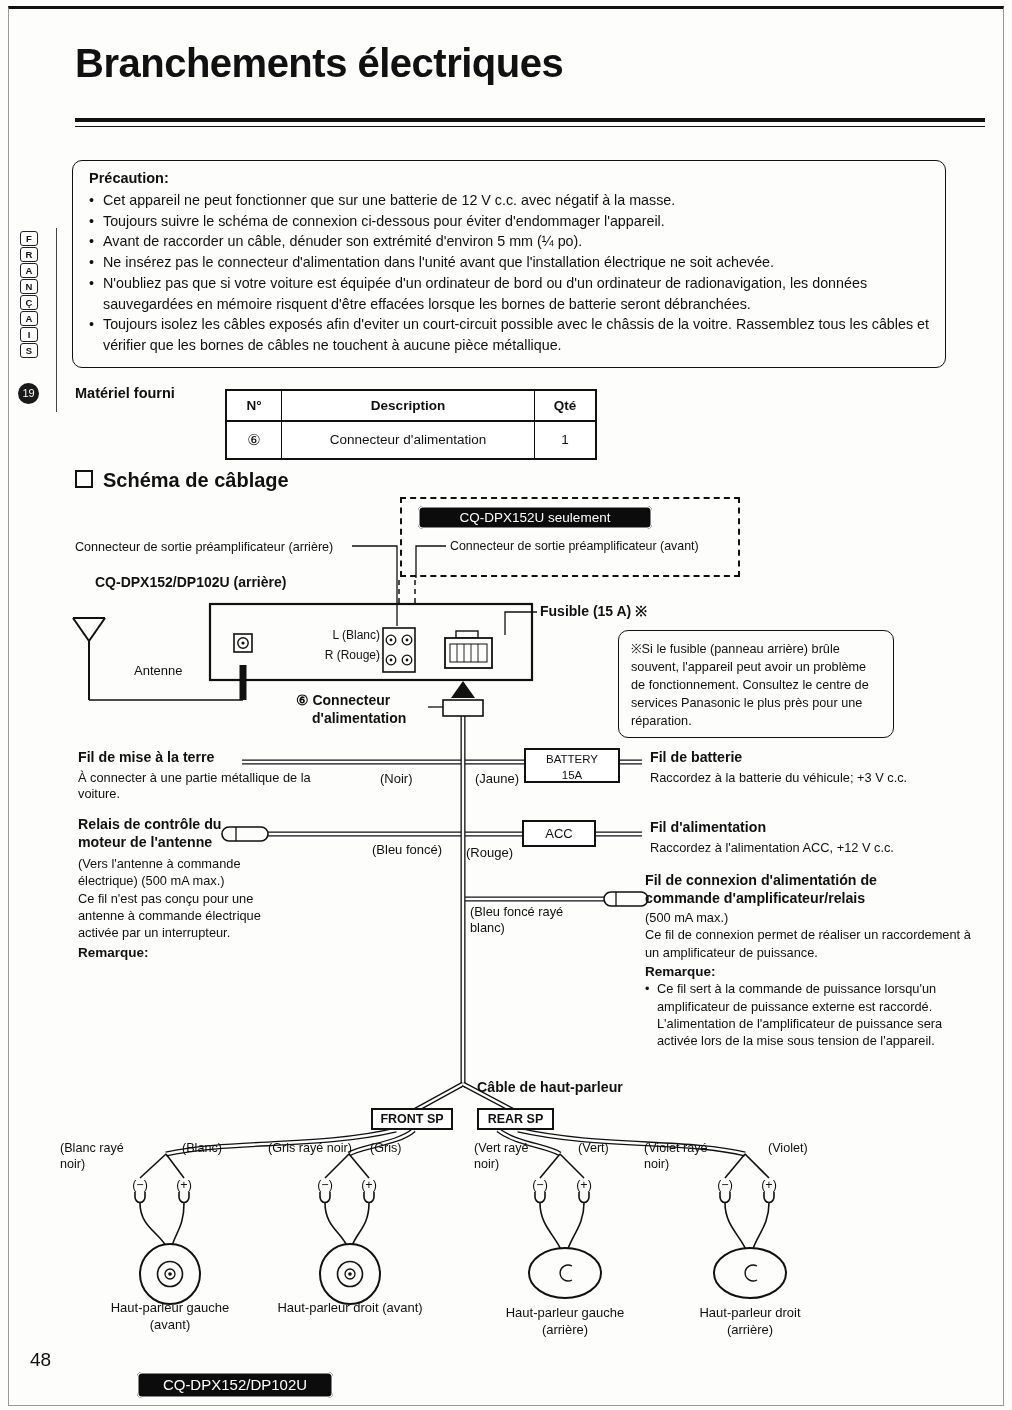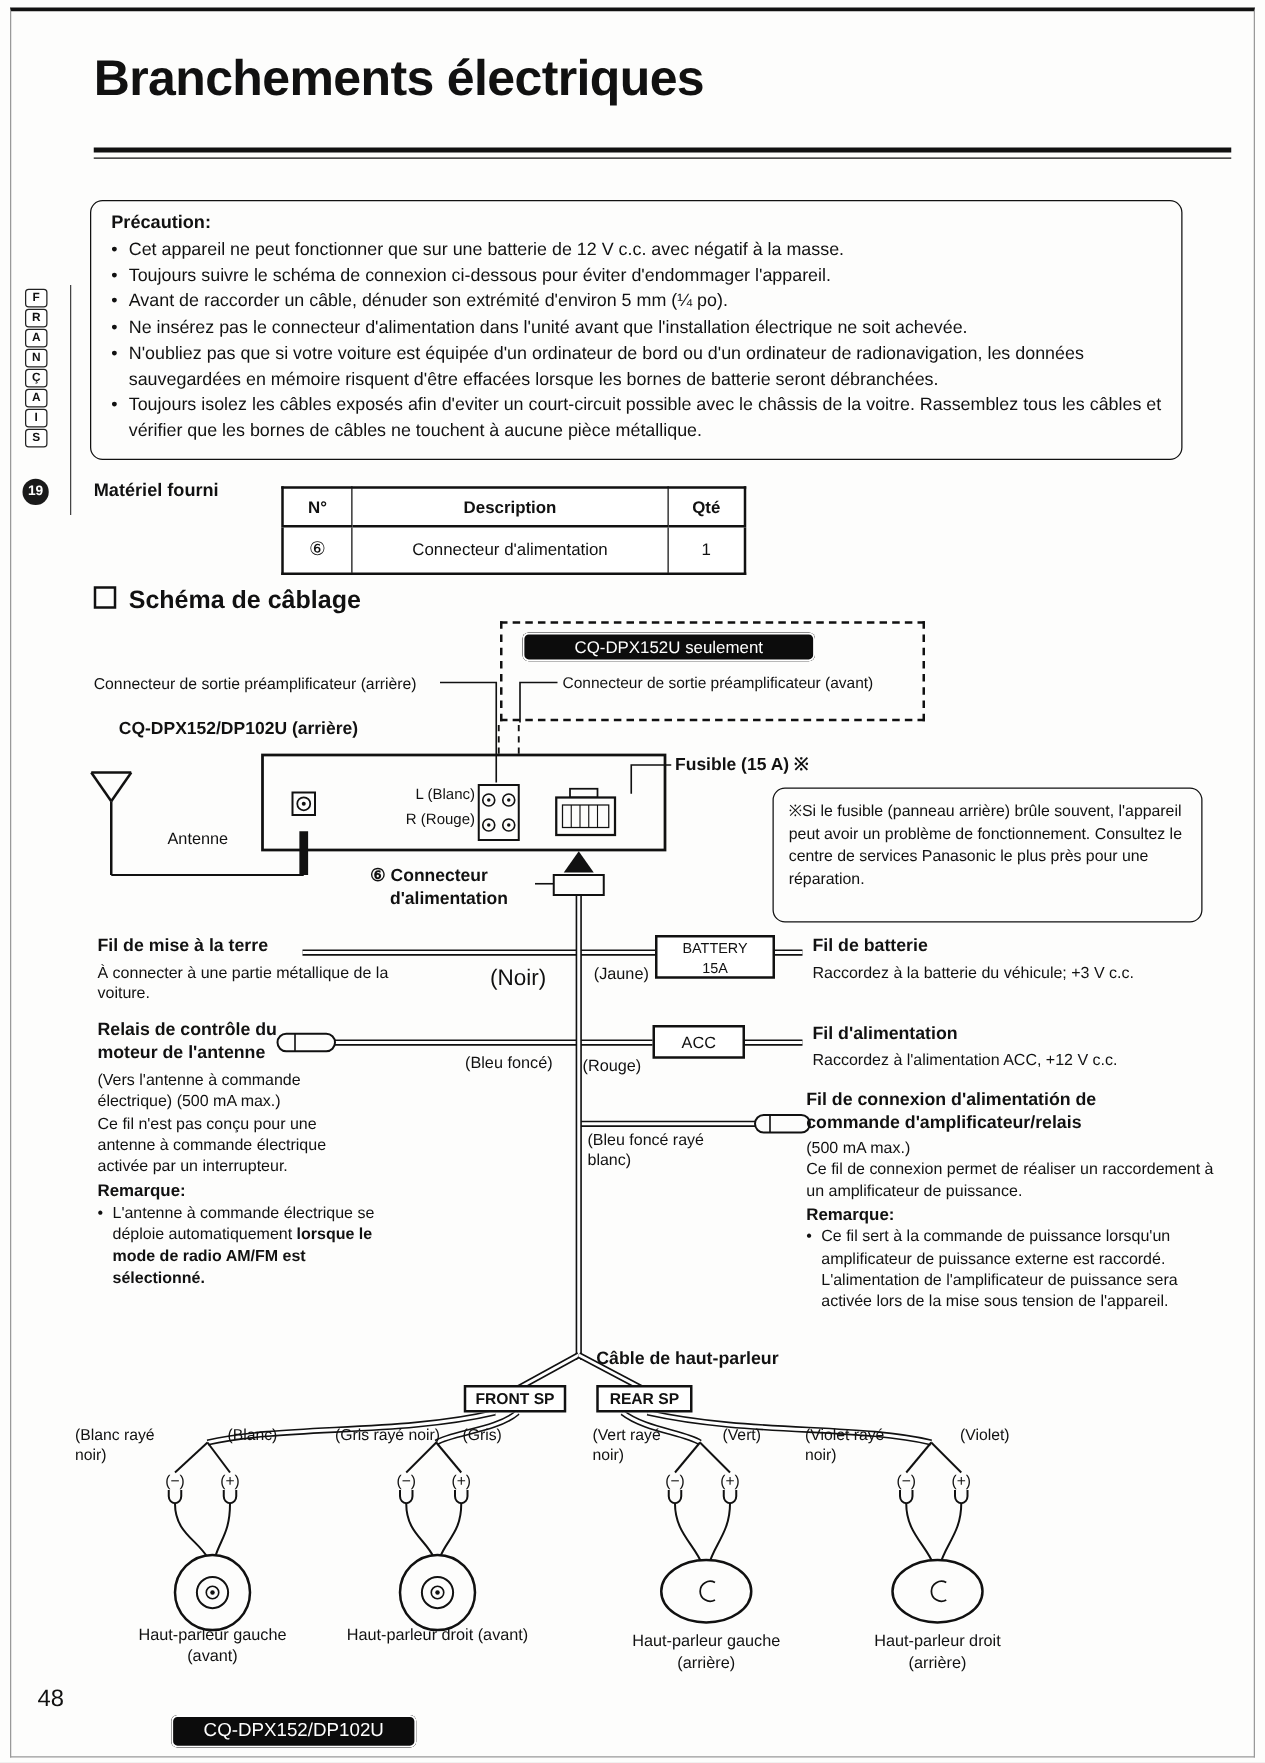--- a/index.html
+++ b/index.html
@@ -19,21 +19,21 @@
   table.mat th{border:1.5px solid #111;border-bottom:2.5px solid #111;font-weight:700;height:27px;text-align:center}
   table.mat td{border:1.5px solid #111;height:34px;text-align:center}
   table.mat{border:2.5px solid #111}
   
   .tagbox{position:absolute;background:#fff;border:2px solid #111;box-sizing:border-box;text-align:center;z-index:2}
   .blackbadge{position:absolute;background:#0c0c0c;color:#fff;font-weight:400;text-align:center;border-radius:5px;box-shadow:inset 0 0 0 1.5px #fff, inset 0 0 0 3px #0c0c0c;z-index:2}
   .dashedbox{position:absolute;border:2px dashed #111;box-sizing:border-box}
   .notebox{position:absolute;border:1.6px solid #111;border-radius:10px;box-sizing:border-box;padding:9px 12px;font-size:12.7px;line-height:1.42;background:#fdfdfc}
   
   .skey{display:block;width:16px;height:13px;border:1.3px solid #222;border-radius:3px;font-size:9.5px;font-weight:700;text-align:center;line-height:13px;margin-bottom:1px;background:#fff}
-  .sbadge{position:absolute;left:18px;top:383px;width:21px;height:21px;border-radius:50%;background:#1a1a1a;color:#fff;font-size:11px;font-weight:700;text-align:center;line-height:21px}
+  .sbadge{position:absolute;left:18px;top:383px;width:21px;height:21px;border-radius:50%;background:#1a1a1a;color:#fff;font-size:11px;font-weight:400;text-align:center;line-height:21px}
   .sq{display:inline-block;width:14px;height:14px;border:2.6px solid #111;margin-right:10px;vertical-align:-1px}
   
   .ln{stroke:#111;stroke-width:1.3;fill:none}
   .dsh{stroke:#111;stroke-width:1.5;fill:none;stroke-dasharray:5 4}
   .wo{stroke:#111;stroke-width:5;fill:none}
   .wi{stroke:#fff;stroke-width:2.4;fill:none}
   .w1{stroke:#111;stroke-width:1.6;fill:none}
   .ic{stroke:#111;fill:#fdfdfc}
   .nowrap{white-space:nowrap}
 </style>
@@ -242,39 +242,38 @@
   <div class="t nowrap" style="left:450px;top:539px;font-size:12.4px;z-index:2">Connecteur de sortie préamplificateur (avant)</div>
   <div class="t b nowrap" style="left:95px;top:574px;font-size:14px;z-index:1">CQ-DPX152/DP102U (arrière)</div>
   <div class="t b nowrap" style="left:540px;top:603px;font-size:14px;z-index:1">Fusible (15 A) ※</div>
   <div class="t nowrap" style="left:310px;top:628px;width:70px;text-align:right;font-size:12px;z-index:1">L (Blanc)</div>
   <div class="t nowrap" style="left:308px;top:648px;width:72px;text-align:right;font-size:12px;z-index:1">R (Rouge)</div>
   <div class="t nowrap" style="left:134px;top:663px;font-size:13px;z-index:1">Antenne</div>
   <div class="t b" style="left:296px;top:692px;font-size:14px;z-index:1">
     <div>⑥ Connecteur</div>
     <div style="padding-left:16px">d'alimentation</div>
   </div>
-  <div class="notebox" style="left:618px;top:630px;width:344px;height:108px;z-index:1">※Si le fusible (panneau arrière) brûle souvent, l'appareil peut avoir un problème de fonctionnement. Consultez le centre de services Panasonic le plus près pour une réparation.</div>
+  <div class="notebox" style="left:618px;top:630px;width:276px;height:108px;z-index:1">※Si le fusible (panneau arrière) brûle souvent, l'appareil peut avoir un problème de fonctionnement. Consultez le centre de services Panasonic le plus près pour une réparation.</div>
 
   <div class="t b nowrap" style="left:78px;top:748px;font-size:14.2px;z-index:1">Fil de mise à la terre</div>
   <div class="t" style="left:78px;top:770px;width:240px;font-size:12.8px;z-index:1">À connecter à une partie métallique de la voiture.</div>
-  <div class="t nowrap" style="left:392px;top:771px;font-size:18px;z-index:1">(Noir)</div>
+  <div class="t nowrap" style="left:380px;top:771px;font-size:13px;z-index:1">(Noir)</div>
   <div class="t nowrap" style="left:475px;top:771px;font-size:13px;z-index:1">(Jaune)</div>
   <div class="tagbox" style="left:524px;top:748px;width:96px;height:35px;font-size:11.5px;line-height:16px;padding-top:1px">
     <div>BATTERY</div>
     <div>15A</div>
   </div>
   <div class="t b nowrap" style="left:650px;top:748px;font-size:14.2px;z-index:1">Fil de batterie</div>
   <div class="t nowrap" style="left:650px;top:770px;font-size:12.8px;z-index:1">Raccordez à la batterie du véhicule; +3 V c.c.</div>
 
   <div class="t" style="left:78px;top:816px;width:212px;z-index:1">
     <div class="b" style="font-size:14.2px;width:185px;line-height:1.26;margin-bottom:3px">Relais de contrôle du moteur de l'antenne</div>
     <div style="font-size:12.8px;line-height:1.36">(Vers l'antenne à commande électrique) (500 mA max.)</div>
     <div style="font-size:12.8px;line-height:1.36">Ce fil n'est pas conçu pour une antenne à commande électrique activée par un interrupteur.</div>
     <div class="b" style="font-size:13.5px;margin-top:2px">Remarque:</div>
-    <div class="bullet" style="font-size:12.8px;line-height:1.36;width:230px"><span>L'antenne à commande électrique se déploie automatiquement </span><span class="b">lorsque le mode de radio AM/FM est sélectionné.</span></div>
   </div>
   <div class="t nowrap" style="left:372px;top:842px;font-size:13px;z-index:1">(Bleu foncé)</div>
   <div class="t nowrap" style="left:466px;top:845px;font-size:13px;z-index:1">(Rouge)</div>
   <div class="tagbox" style="left:522px;top:820px;width:74px;height:27px;font-size:13px;line-height:24px">ACC</div>
   <div class="t b nowrap" style="left:650px;top:818px;font-size:14.2px;z-index:1">Fil d'alimentation</div>
   <div class="t nowrap" style="left:650px;top:840px;font-size:12.8px;z-index:1">Raccordez à l'alimentation ACC, +12 V c.c.</div>
 
   <div class="t" style="left:470px;top:904px;width:95px;font-size:12.8px;z-index:1">(Bleu foncé rayé blanc)</div>
   <div class="t" style="left:645px;top:872px;width:335px;z-index:1">
     <div class="b" style="font-size:14.2px;width:258px;line-height:1.26;margin-bottom:2px">Fil de connexion d'alimentatión de commande d'amplificateur/relais</div>

